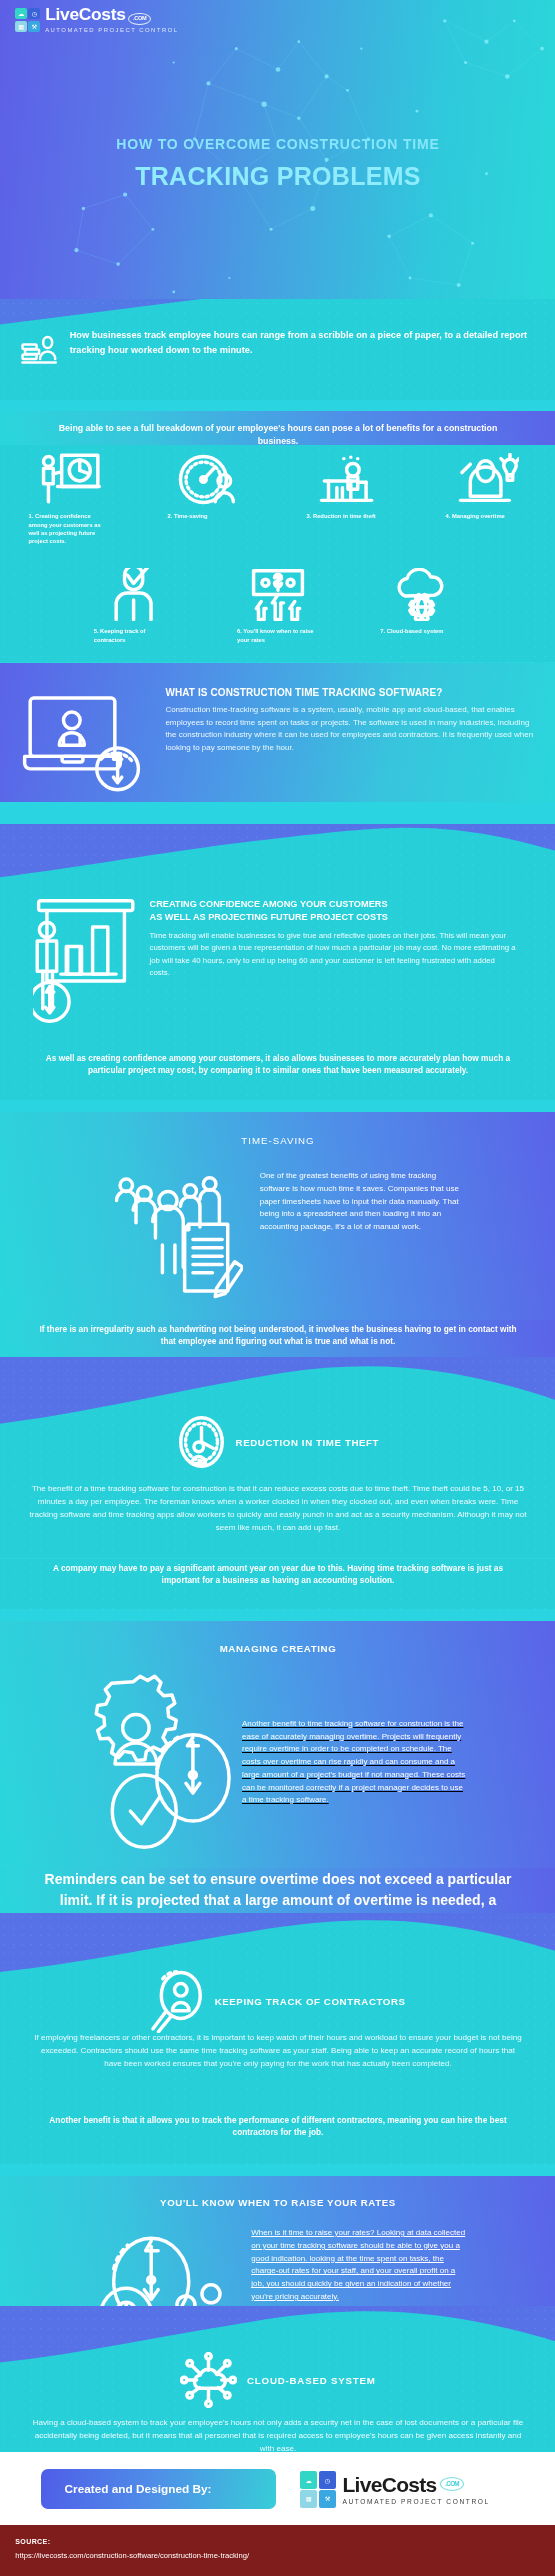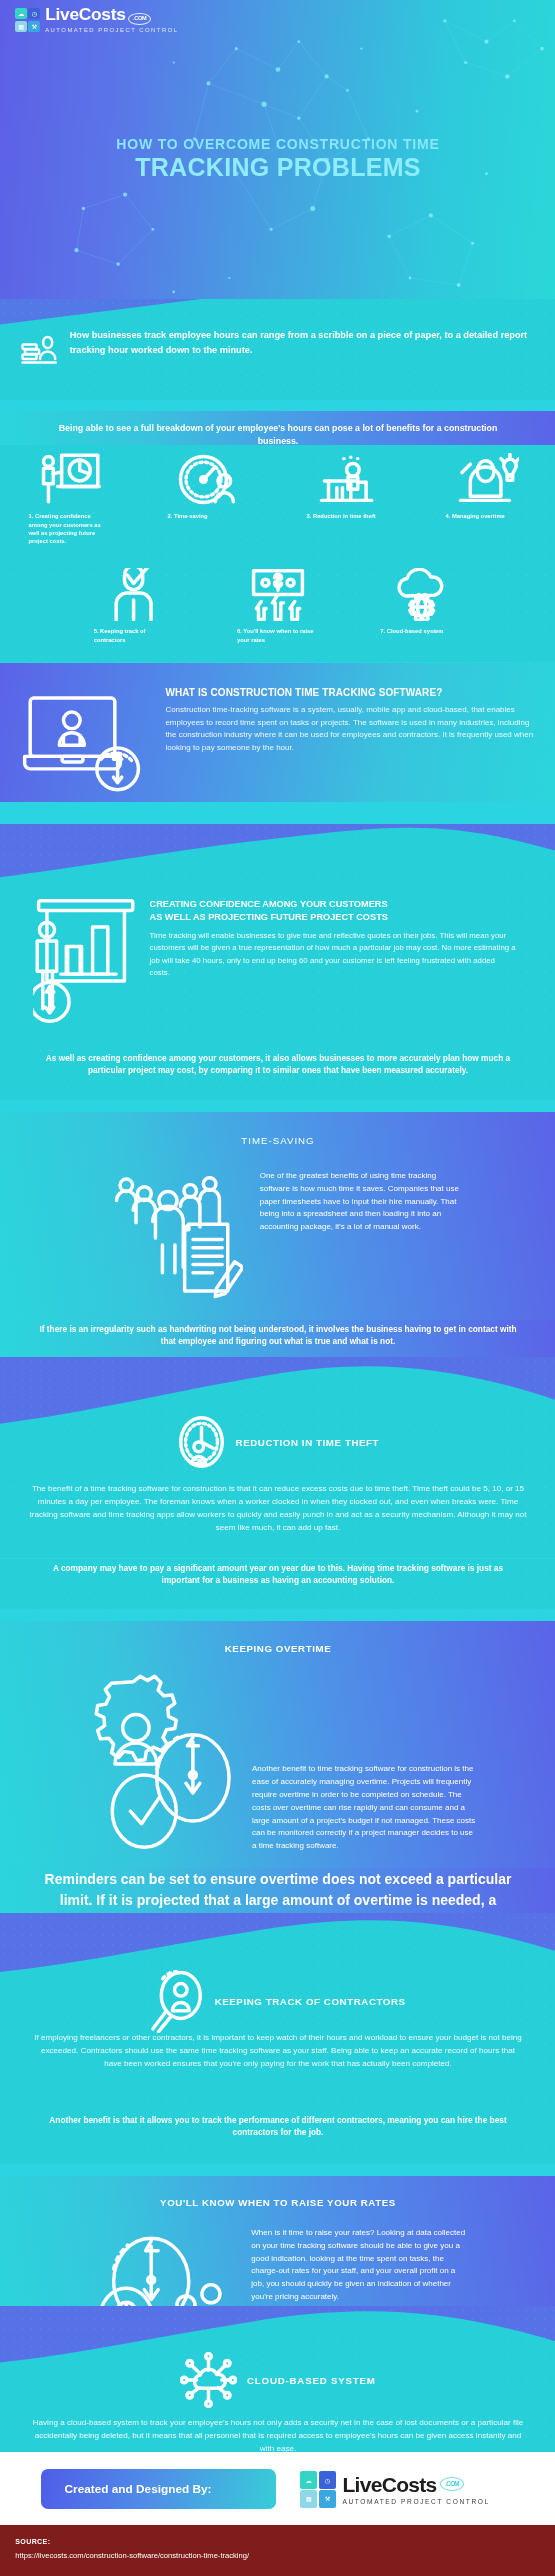--- a/index.html
+++ b/index.html
@@ -50,21 +50,21 @@
   .logo-tiles div { border-radius:2.1px; display:flex; align-items:center; justify-content:center; font-size:6.3px; color:#fff; }
   .lt1 { background:#33d6c6; } .lt2 { background:#3b63d8; }
   .lt3 { background:#8fd6e6; } .lt4 { background:#3ba7e0; }
   .logo-words { line-height:1; }
   .logo-name { font-size:17.4px; font-weight:bold; color:#fff; letter-spacing:-0.3px; display:flex; align-items:baseline; gap:2.8px;}
   .logo-com { font-size:5.6px; border:1px solid rgba(255,255,255,.85); border-radius:50%; padding:2.1px 3.5px; font-weight:bold;}
   .logo-tag { font-size:5.9px; color:rgba(255,255,255,.82); letter-spacing:1.5px; margin-top:2.8px; }
 
   #hero .title-wrap { position:absolute; left:0; right:0; top:136px; text-align:center; }
   .t-line1 { font-size:14px; font-weight:bold; letter-spacing:0.8px; color:#86e6fb; text-transform:uppercase; }
-  .t-line2 { font-size:25px; font-weight:bold; letter-spacing:0.3px; color:#8fecfd; text-transform:uppercase; margin-top:1px; }
+  .t-line2 { font-size:25px; font-weight:bold; letter-spacing:0.3px; color:#8fecfd; text-transform:uppercase; margin-top:10px; }
 
   
   #intro { top:299px; height:101px; }
   #intro .row { position:absolute; left:21px; top:29px; display:flex; align-items:flex-start; gap:12.5px; width:514px; }
   #intro p { font-size:9.2px; line-height:1.62; color:#fff; font-weight:bold; }
 
   
   #banner { top:399px; height:46px; }
   #banner p { position:absolute; left:42px; right:42px; top:11px; text-align:center;
               font-size:8.8px; line-height:1.5; font-weight:bold; color:#fff; }
@@ -111,21 +111,21 @@
      font-size:8.1px; line-height:1.62; color:#eefcff; }
 
   #theft-note { top:1559px; height:50px; }
   #theft-note p { position:absolute; left:35px; right:35px; top:2.8px; text-align:center;
      font-size:8.3px; line-height:1.5; font-weight:bold; color:#fff; }
 
   
   #overtime { top:1609px; height:247px; }
   #overtime h2 { position:absolute; left:0; right:0; top:22px; text-align:center;
      font-size:9.7px; letter-spacing:0.6px; font-weight:bold; color:#fff; }
-  #overtime .row { position:absolute; left:90px; top:51px; display:flex; gap:16px; align-items:flex-end; }
+  #overtime .row { position:absolute; left:90px; top:51px; display:flex; gap:6px; align-items:center;text-decoration:underline; }
   #overtime p { font-size:8px; line-height:1.60; color:#fff; width:226px; }
 
   #overtime-note { top:1856px; height:57px; }
   #overtime-note p { position:absolute; left:33px; right:33px; top:1.4px; text-align:center;
      font-size:14px; line-height:1.5; font-weight:bold; color:#fff; }
 
   
   #contractors { top:1913px; height:201px; }
   #contractors .head { position:absolute; left:0; right:0; top:56px; display:flex; justify-content:center; align-items:center; gap:8.3px; }
   #contractors h2 { font-size:9.7px; font-weight:bold; letter-spacing:0.6px; color:#fff; }
@@ -134,21 +134,21 @@
 
   #contractors-note { top:2114px; height:50px; }
   #contractors-note p { position:absolute; left:33px; right:33px; top:0px; text-align:center;
      font-size:8.3px; line-height:1.5; font-weight:bold; color:#fff; }
 
   
   #rates { top:2164px; height:235px; }
   #rates h2 { position:absolute; left:0; right:0; top:21px; text-align:center;
      font-size:9.7px; letter-spacing:0.6px; font-weight:bold; color:#fff; }
   #rates .row { position:absolute; left:97px; top:51px; display:flex; gap:15.3px; align-items:flex-start; }
-  #rates p { font-size:8px; line-height:1.60; color:#fff; width:215px; }
+  #rates p { font-size:8px; line-height:1.60; color:#fff; width:215px;text-decoration:underline; }
 
   
   #cloud { top:2306px; height:174px; }
   #cloud .head { position:absolute; left:0; right:0; top:46px; display:flex; justify-content:center; align-items:center; gap:9.7px; }
   #cloud h2 { font-size:9.7px; font-weight:bold; letter-spacing:0.8px; color:#fff; }
   #cloud p.body { position:absolute; left:28px; right:28px; top:110px; text-align:center;
      font-size:8.1px; line-height:1.62; color:#eefcff; }
   #cloud p.note { position:absolute; left:42px; right:42px; top:164px; text-align:center;
      font-size:8.2px; line-height:1.5; font-weight:bold; color:#fff; }
 
@@ -464,21 +464,21 @@
           <path d="M128 42a14 14 0 0 1 28 0v34"></path>
         <path d="M112 78h56v96h-62V84z"></path>
         <path d="M112 78v8h-6"></path>
         <line x1="118" y1="100" x2="160" y2="100"></line>
           <line x1="118" y1="112" x2="160" y2="112"></line>
         <line x1="118" y1="124" x2="160" y2="124"></line>
           <line x1="118" y1="136" x2="160" y2="136"></line>
         <line x1="118" y1="148" x2="146" y2="148"></line>
         <path d="M152 170l26-38 12 8-26 38-14 4z"></path>
       </svg>
-      <p>One of the greatest benefits of using time tracking software is how much time it saves. Companies that use paper timesheets have to input their hire manually. That being into a spreadsheet and then loading it into an accounting package, it's a lot of manual work.</p>
+      <p>One of the greatest benefits of using time tracking software is how much time it saves. Companies that use paper timesheets have to input their data manually. That being into a spreadsheet and then loading it into an accounting package, it's a lot of manual work.</p>
     </div>
   </section>
 
   <section class="sec grad-blue-r" id="timesaving-note">
     <p>If there is an irregularity such as handwriting not being understood, it involves the business having to get in contact with that employee and figuring out what is true and what is not.</p>
   </section>
 
   <section class="sec teal dots" id="theft">
     <svg class="wave-top" style="top:-0.7px" width="556" height="76" viewBox="0 0 800 110" preserveAspectRatio="none">
       <path d="M0 0 H800 V64 C660 16 540 4 410 24 C270 46 130 82 0 98 Z" fill="#5b6ae8" style="stroke:none" opacity=".92"></path>
@@ -495,21 +495,21 @@
       <h2>REDUCTION IN TIME THEFT</h2>
     </div>
     <p>The benefit of a time tracking software for construction is that it can reduce excess costs due to time theft. Time theft could be 5, 10, or 15 minutes a day per employee. The foreman knows when a worker clocked in when they clocked out, and even when breaks were. Time tracking software and time tracking apps allow workers to quickly and easily punch in and act as a security mechanism. Although it may not seem like much, it can add up fast.</p>
   </section>
 
   <section class="sec teal dots" id="theft-note">
     <p>A company may have to pay a significant amount year on year due to this. Having time tracking software is just as important for a business as having an accounting solution.</p>
   </section>
 
   <section class="sec grad-blue-r" id="overtime">
-    <h2>KEEPING OVERTIME</h2>
+    <h2>MANAGING CREATING</h2>
     <div class="row">
       <svg class="ico" width="146" height="181" viewBox="0 0 210 260">
         <path d="M62 14l10-8 11 6 10-6 9 9-4 11 8 8 12-1 4 12-10 7 1 12 11 5-2 12-12 2-5 11 6 10-9 9-11-5-10 6-2 12-12 1-6-11-12-2-8 9-10-7 3-12-7-9-12 1-4-12 10-7-1-12-11-5 2-12 12-2 5-11-6-10 9-9z"></path>
         <circle cx="66" cy="80" r="19"></circle>
         <path d="M36 132a30 30 0 0 1 60 0z"></path>
         <ellipse cx="148" cy="152" rx="52" ry="62"></ellipse>
         <path d="M96 140a52 62 0 0 1 34-48" stroke-dasharray="5 8"></path>
         <polyline points="148,94 140,106 156,106"></polyline>
         <line x1="148" y1="100" x2="148" y2="168"></line>
         <polyline points="138,160 148,174 158,160"></polyline>

